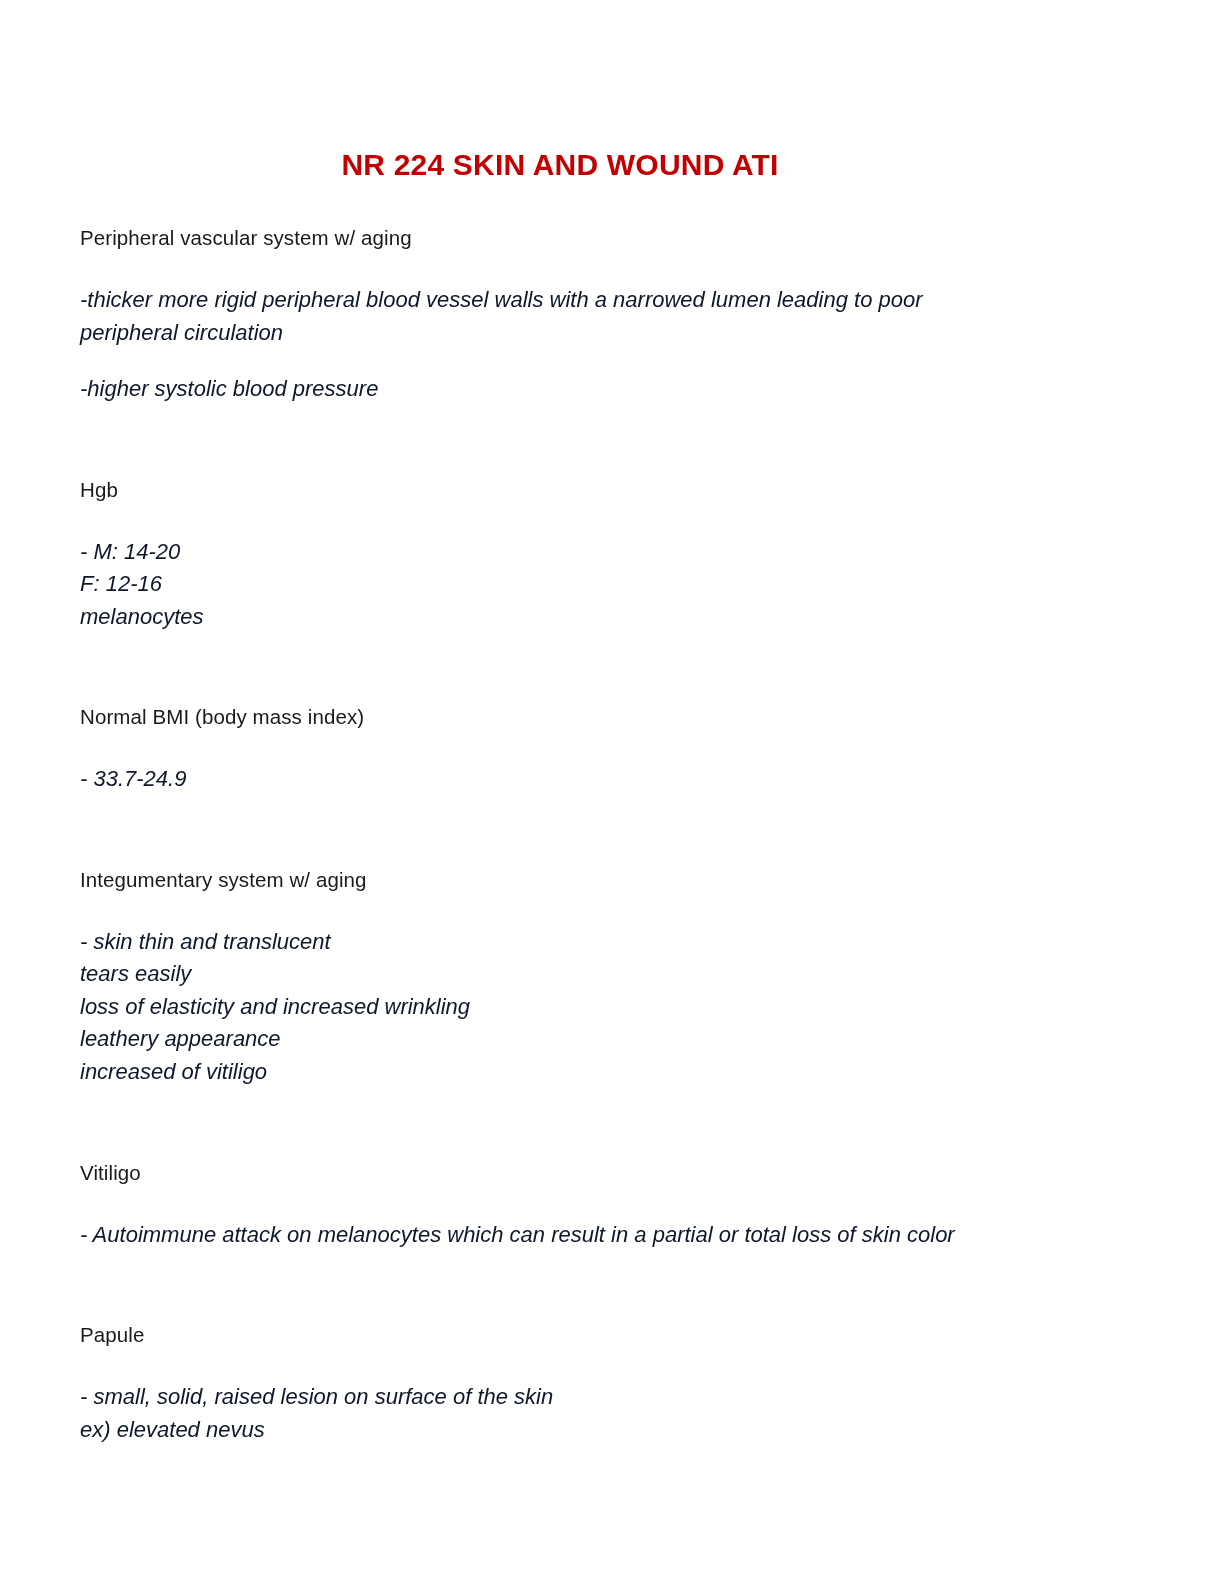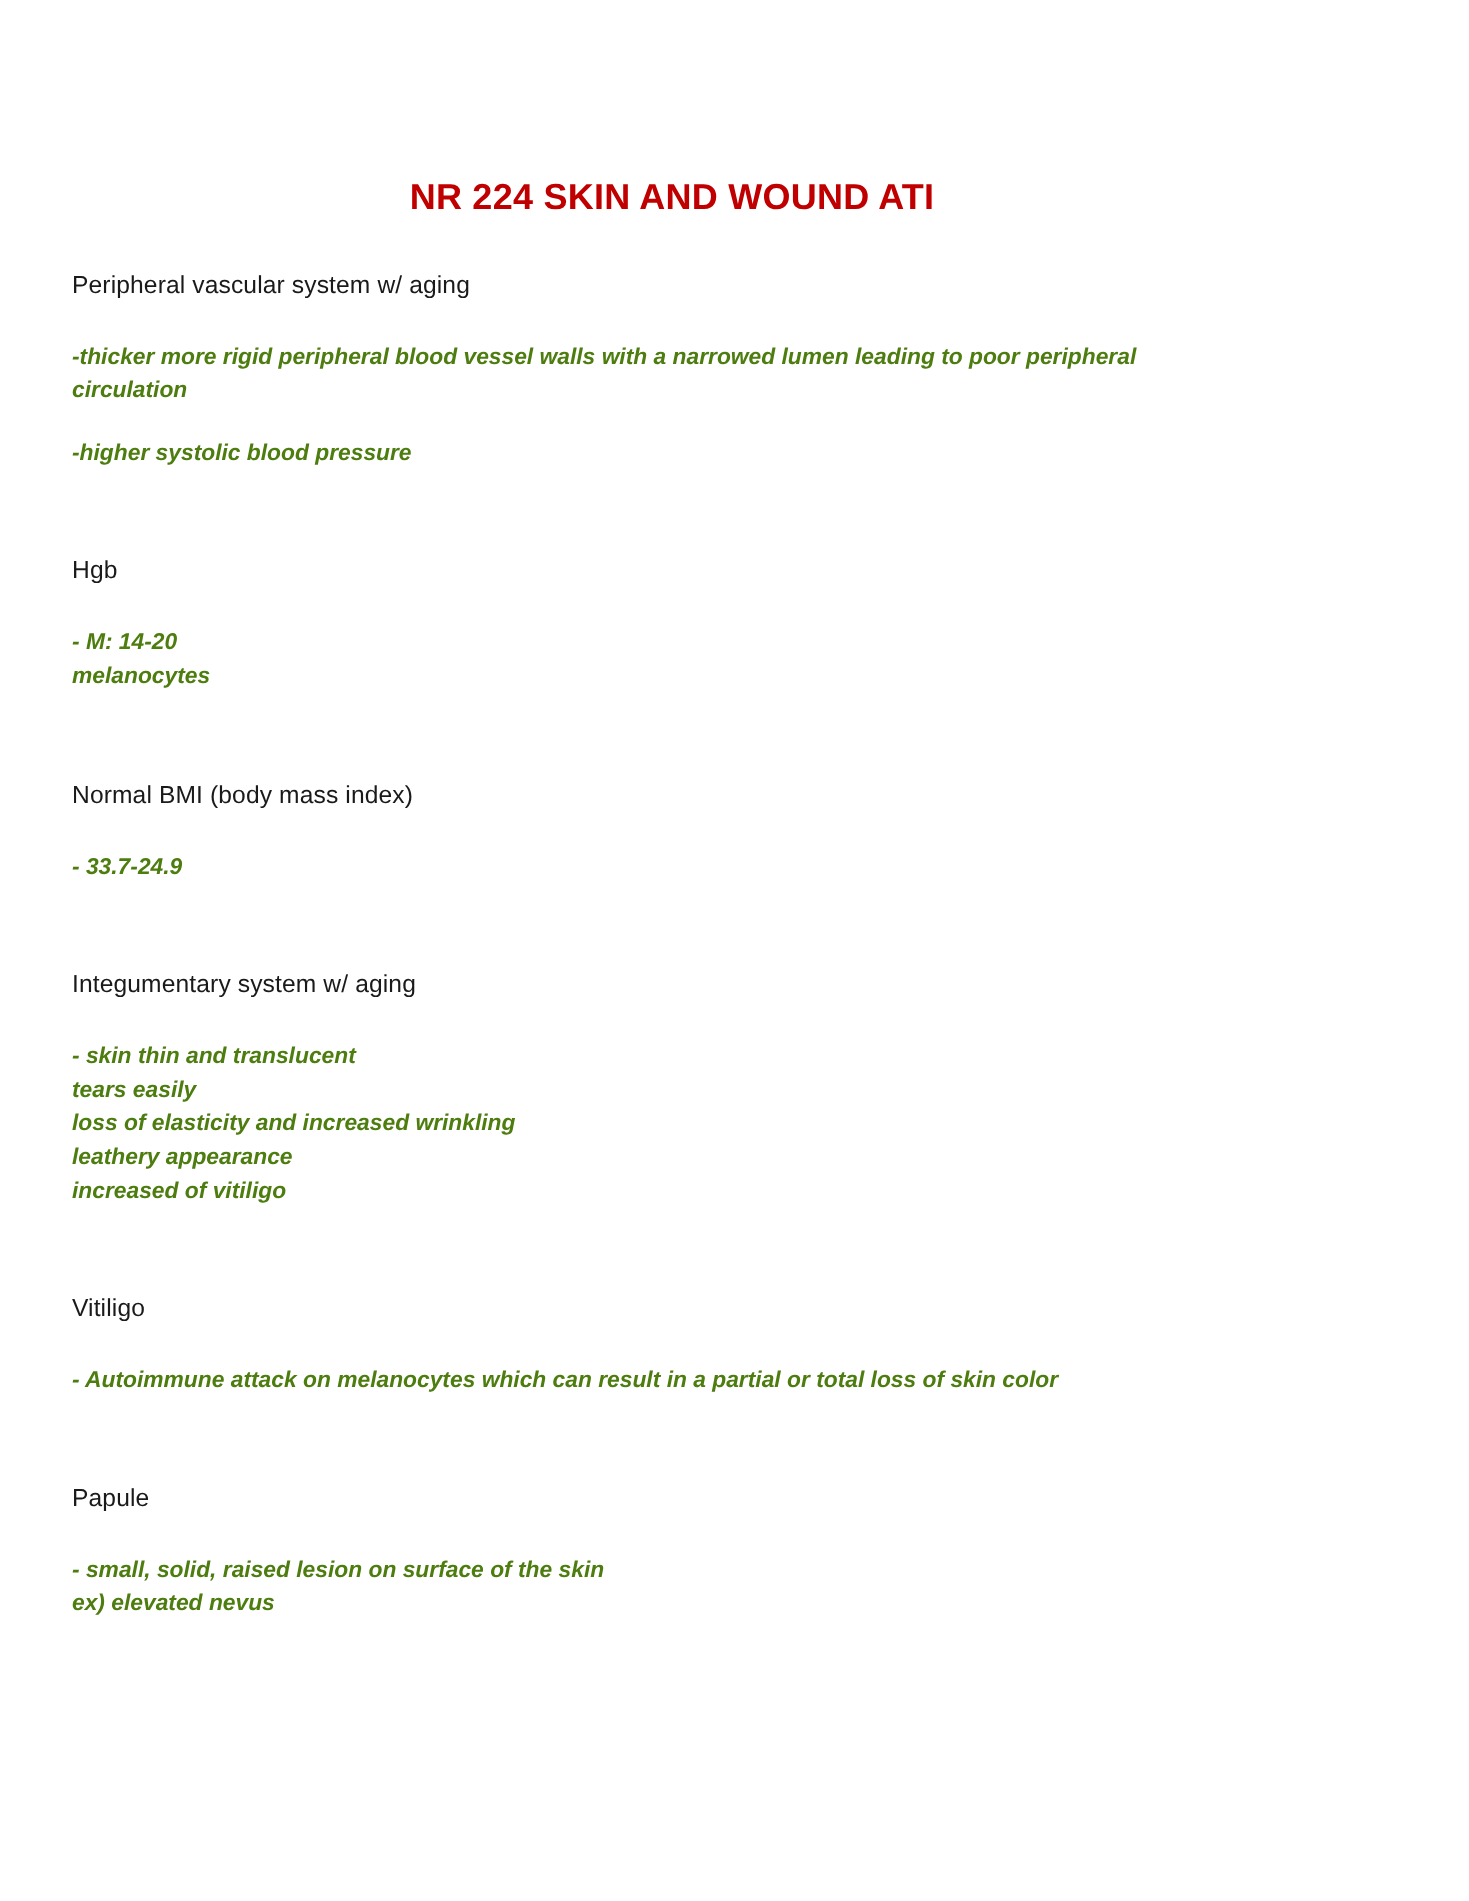--- a/index.html
+++ b/index.html
@@ -26,37 +26,37 @@
     text-align: center;
     color: #c00000;
     font-weight: bold;
     font-size: 30px;
     letter-spacing: 0.2px;
     margin: 0;
     padding-top: 148px;
     font-family: "Liberation Sans", sans-serif;
   }
   .content {
-    padding-left: 60px;
+    padding-left: 80px;
     padding-right: 120px;
     padding-top: 44px;
   }
   .q {
     color: #1a1a1a;
     font-size: 20.5px;
     font-family: "Liberation Sans", sans-serif;
     font-weight: 400;
     letter-spacing: 0.1px;
     margin: 0;
   }
   .a {
-    color: #4d7c0f;
+    color: #0f172a;
     font-style: italic;
-    font-weight: bold;
-    font-size: 19px;
+    font-weight: normal;
+    font-size: 22px;
     font-family: "Liberation Sans", sans-serif;
     margin: 0;
     line-height: 1.48;
   }
   .block {
     margin-bottom: 0;
   }
   .gap-q-a { height: 34px; }
   .gap-block-lg { height: 72px; }
   .a-line { display: block; }
@@ -82,20 +82,21 @@
       </p>
     </div>
 
     <div class="gap-block-lg"></div>
 
     <div class="block">
       <p class="q">Hgb</p>
       <div class="gap-q-a"></div>
       <p class="a">
         <span class="a-line">- M: 14-20</span>
+        <span class="a-line">F: 12-16</span>
         <span class="a-line">melanocytes</span>
       </p>
     </div>
 
     <div class="gap-block-lg"></div>
 
     <div class="block">
       <p class="q">Normal BMI (body mass index)</p>
       <div class="gap-q-a"></div>
       <p class="a">

